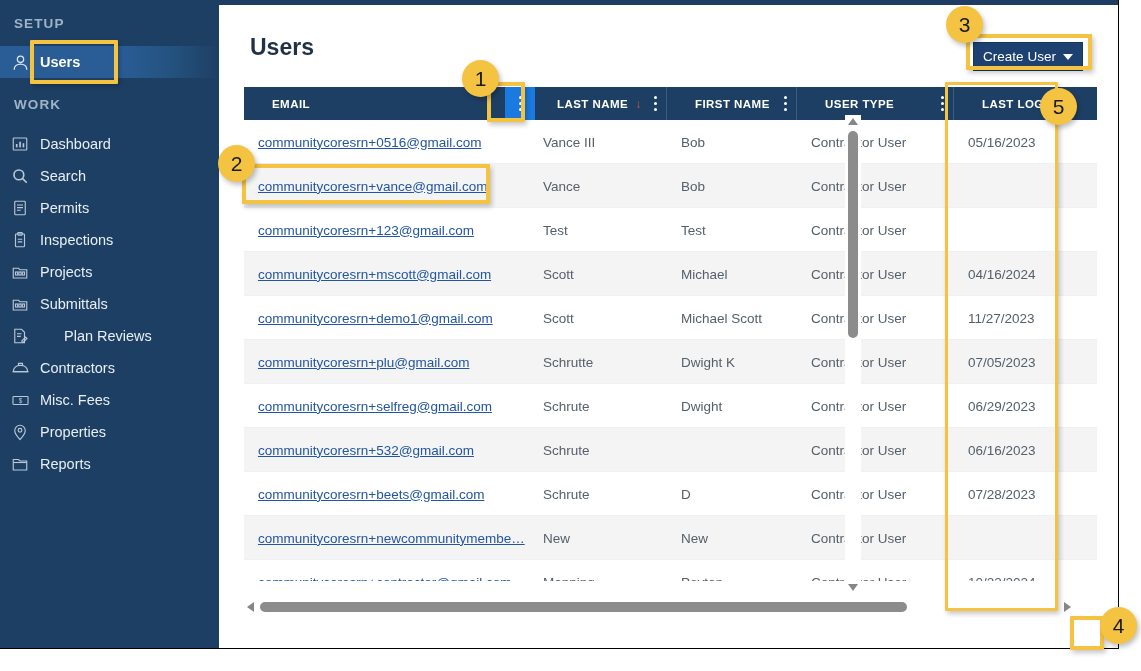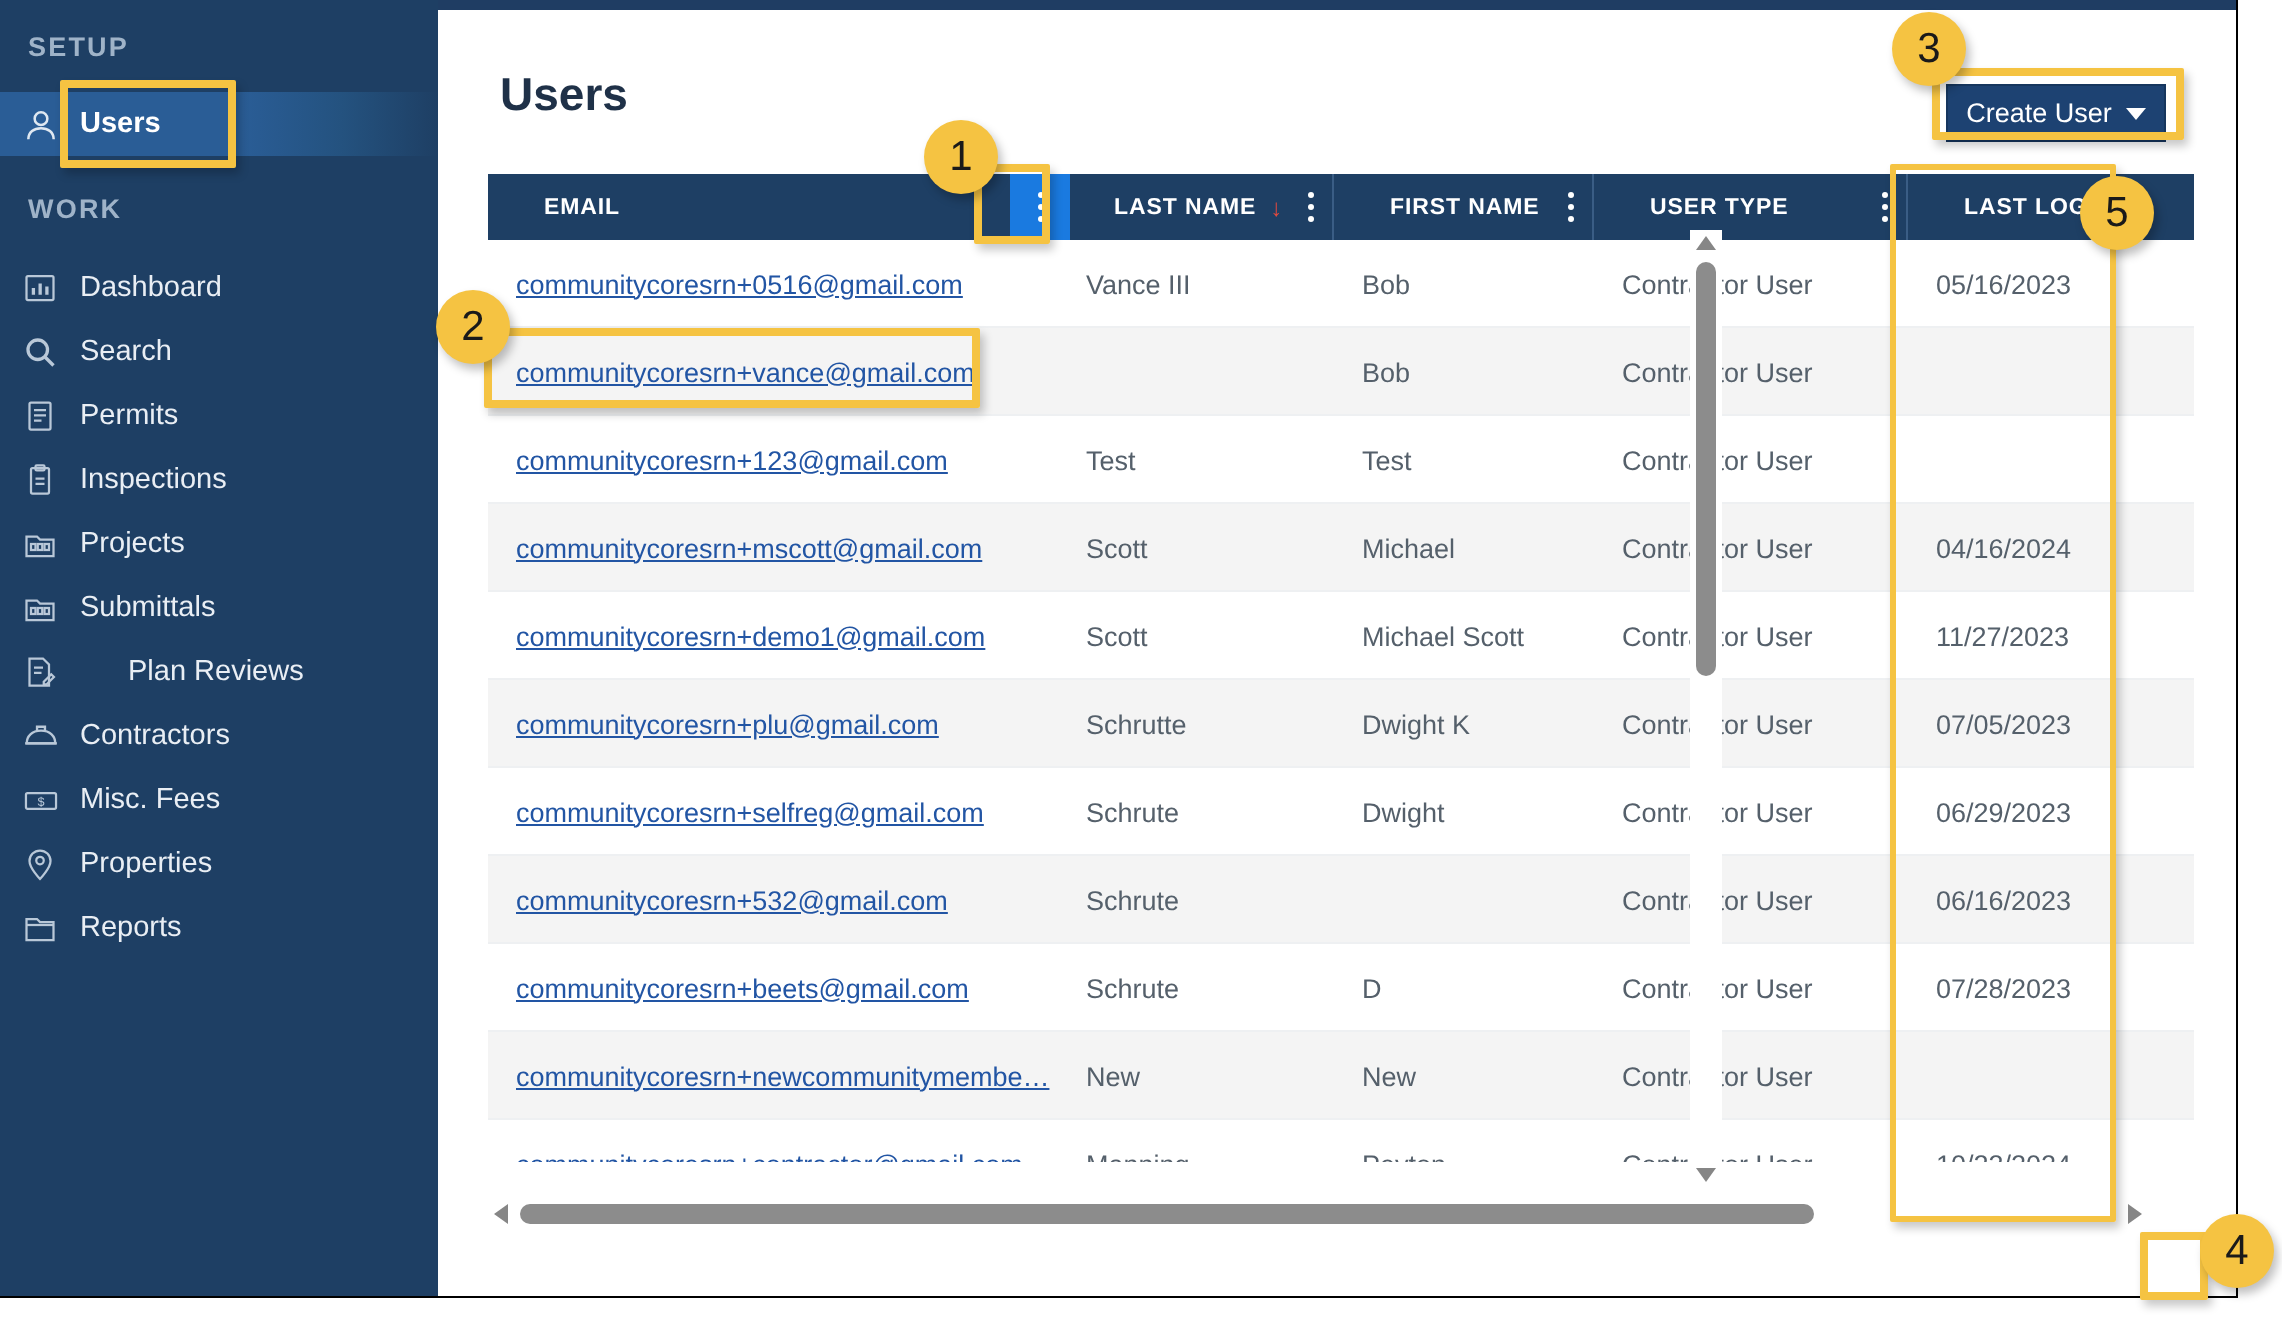--- a/index.html
+++ b/index.html
@@ -440,20 +440,21 @@
               </div>
               <div class="cell c-last">Vance III</div>
               <div class="cell c-first">Bob</div>
               <div class="cell c-type">Contractor User</div>
               <div class="cell c-login">05/16/2023</div>
             </div>
             <div class="row alt">
               <div class="cell c-email email">
                 <a>communitycoresrn+vance@gmail.com</a>
               </div>
+              <div class="cell c-last">Vance</div>
               <div class="cell c-first">Bob</div>
               <div class="cell c-type">Contractor User</div>
               <div class="cell c-login"></div>
             </div>
             <div class="row">
               <div class="cell c-email email">
                 <a>communitycoresrn+123@gmail.com</a>
               </div>
               <div class="cell c-last">Test</div>
               <div class="cell c-first">Test</div>

